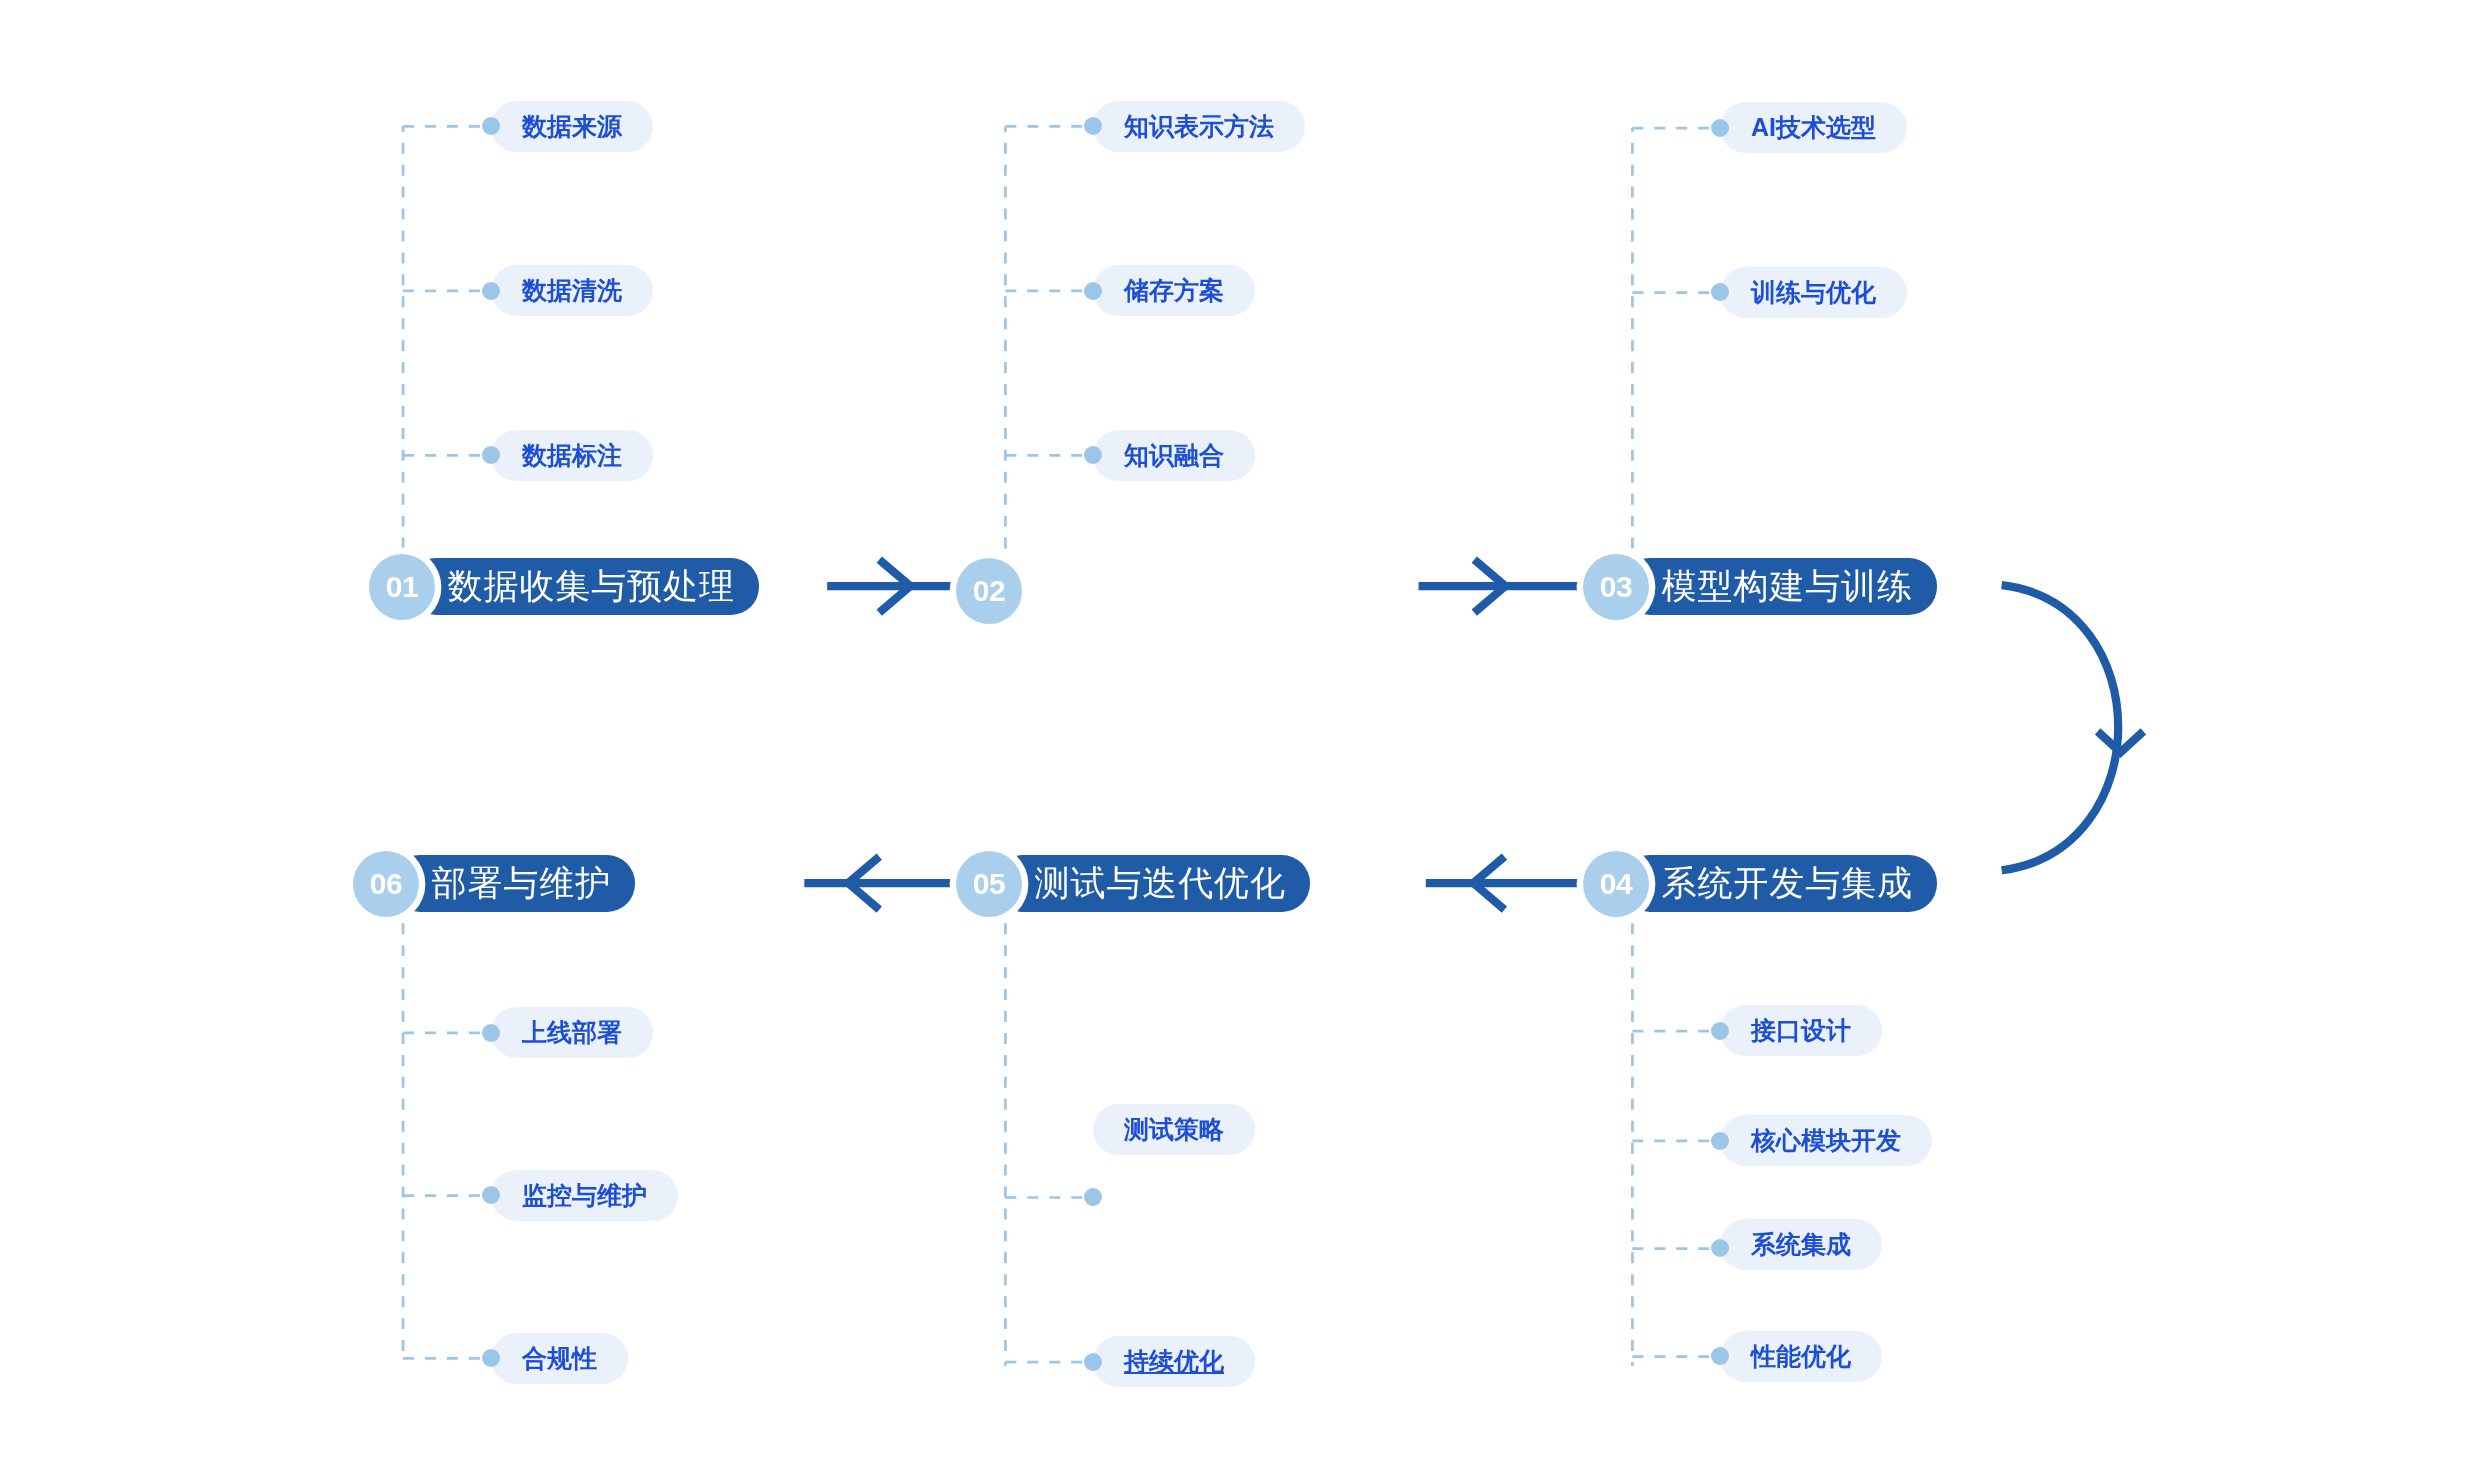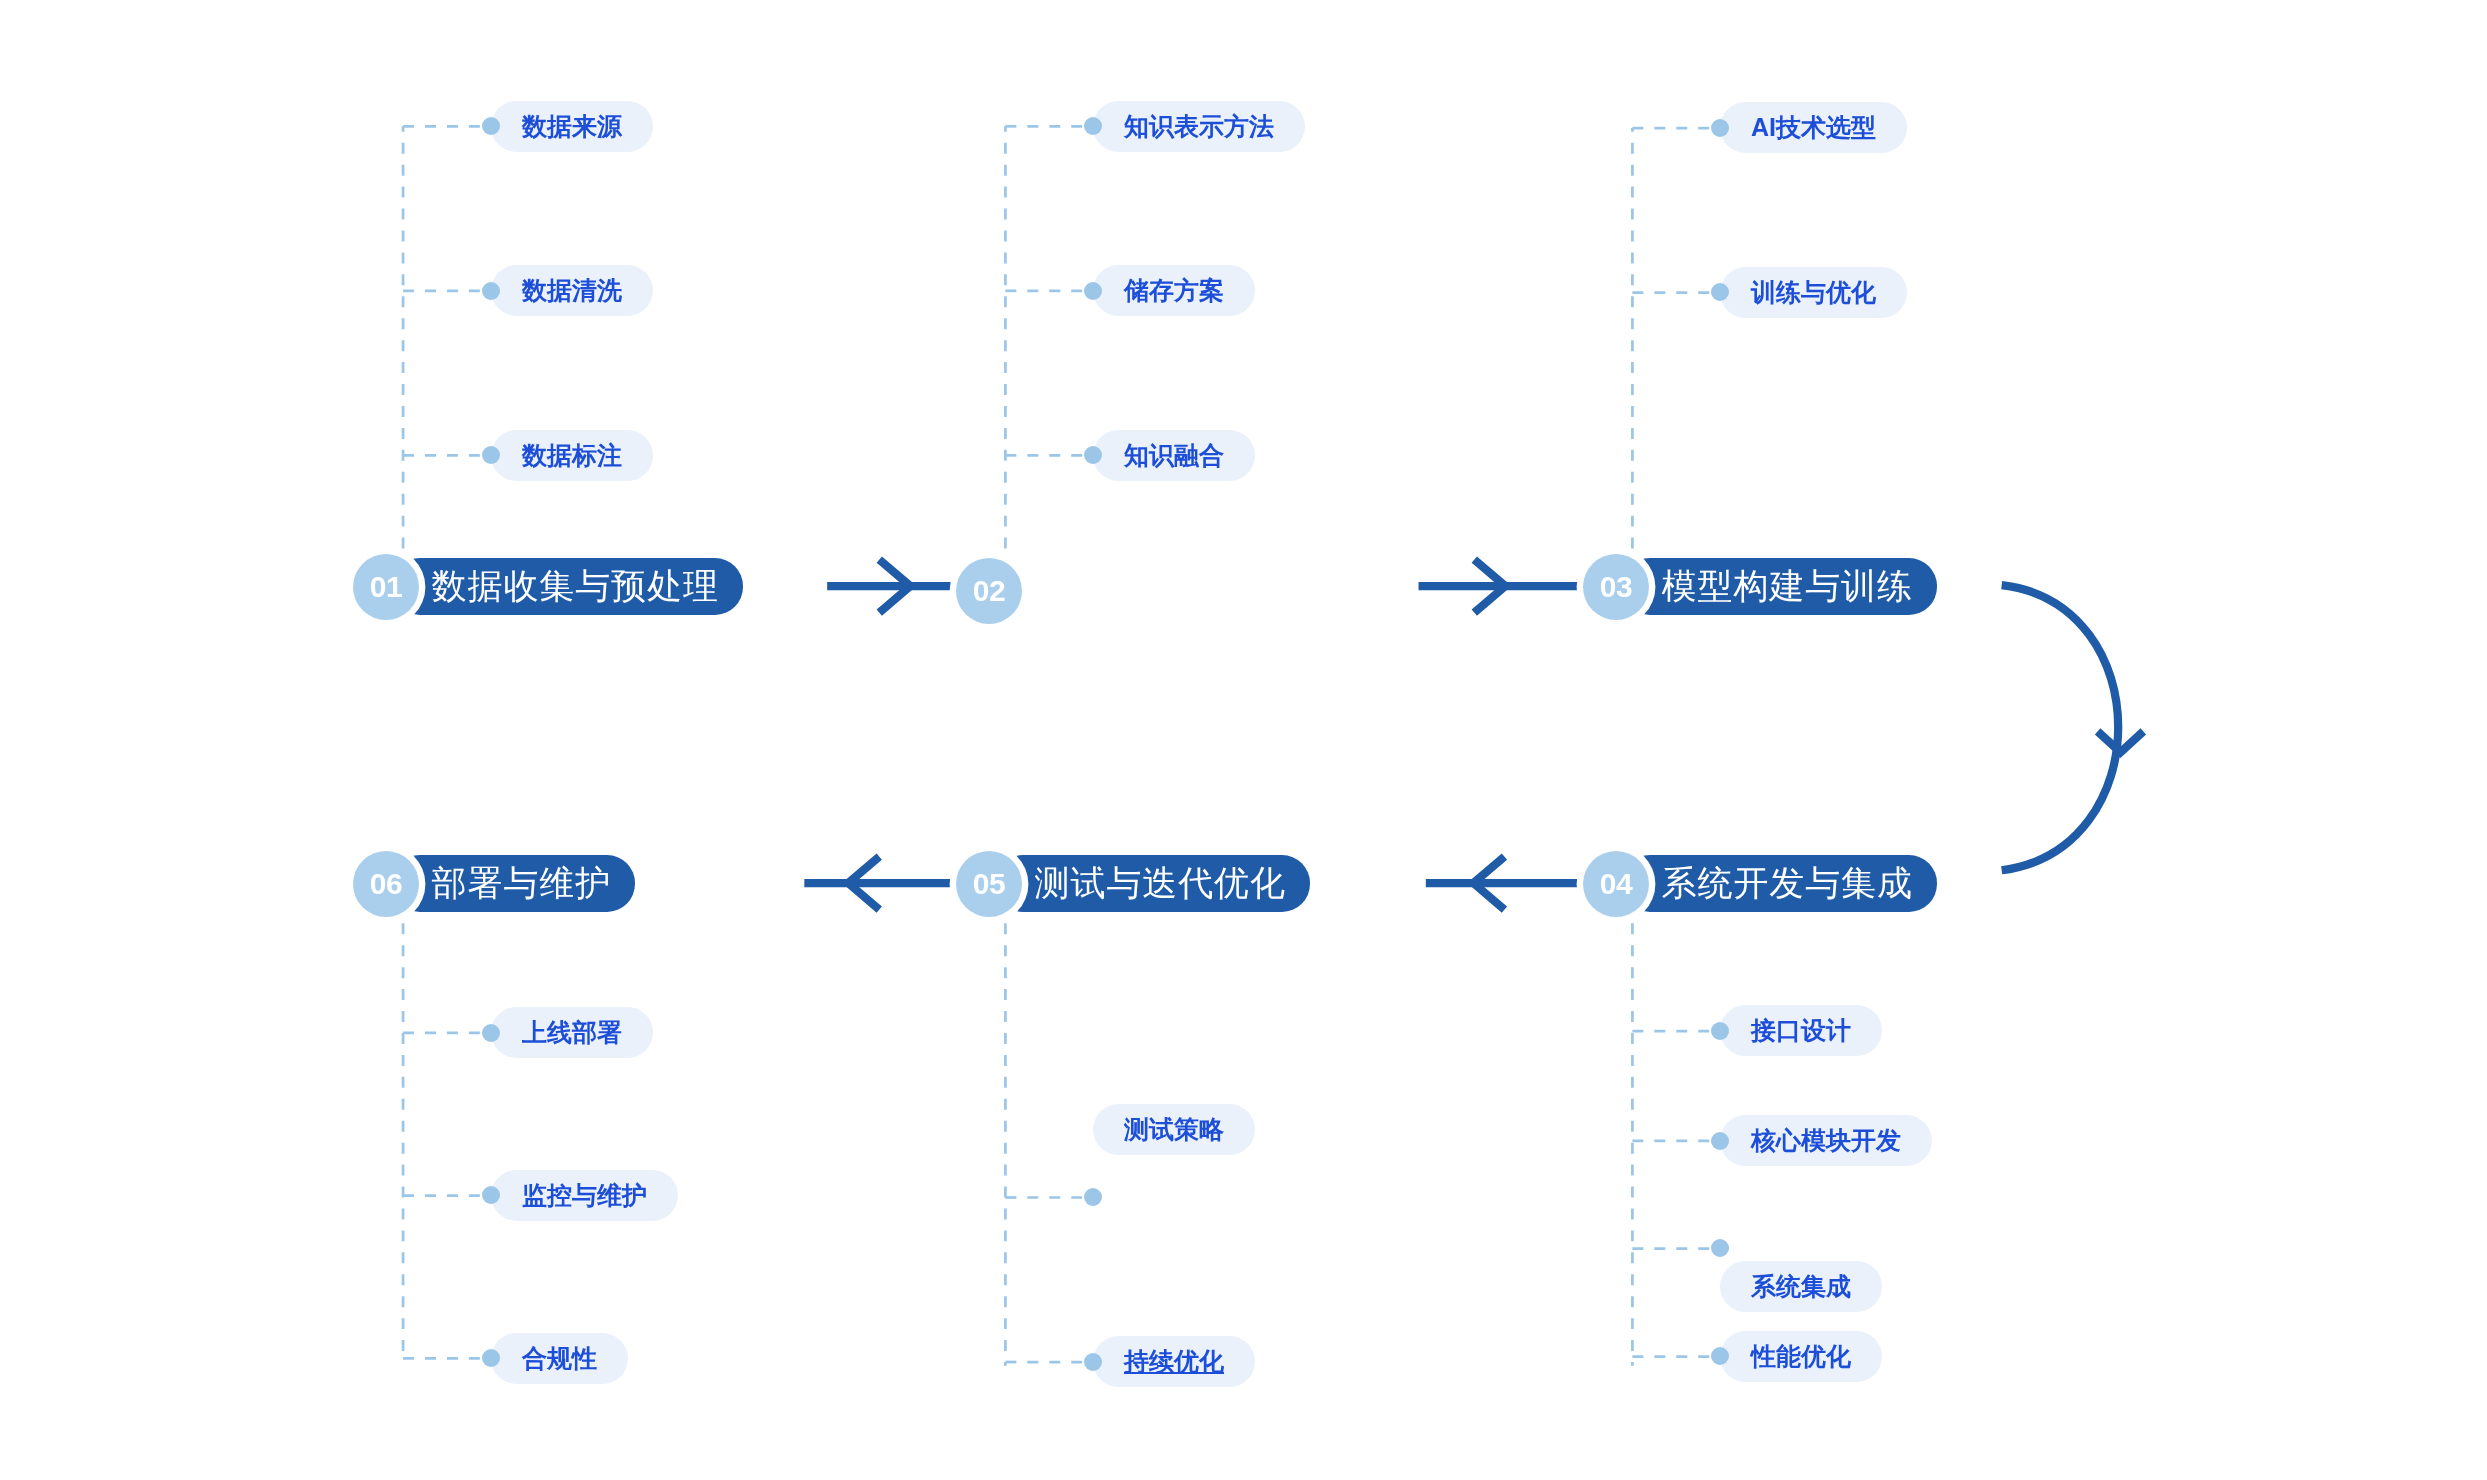--- a/index.html
+++ b/index.html
@@ -181,21 +181,21 @@
 
   <div class="node-dot" style="left:1084px; top:446px;"></div>
   <div class="pill" style="left:1093px; top:430px;">知识融合</div>
 
   <div class="node-dot" style="left:1711px; top:119px;"></div>
   <div class="pill" style="left:1720px; top:102px;">AI技术选型</div>
 
   <div class="node-dot" style="left:1711px; top:283px;"></div>
   <div class="pill" style="left:1720px; top:267px;">训练与优化</div>
 
-  <div class="stage" style="left:353px; top:558px;">
+  <div class="stage" style="left:369px; top:558px;">
     <div class="stage-badge">01</div>
     <div class="stage-bar">数据收集与预处理</div>
   </div>
 
   <div class="stage" style="left:956px; top:558px;flex-direction:column;">
     <div class="stage-badge">02</div>
   </div>
 
   <div class="stage" style="left:1583px; top:558px;">
     <div class="stage-badge">03</div>
@@ -232,19 +232,19 @@
   <div class="node-dot" style="left:1084px; top:1353px;"></div>
   <div class="pill" style="left:1093px; top:1336px;text-decoration:underline;">持续优化</div>
 
   <div class="node-dot" style="left:1711px; top:1022px;"></div>
   <div class="pill" style="left:1720px; top:1005px;">接口设计</div>
 
   <div class="node-dot" style="left:1711px; top:1132px;"></div>
   <div class="pill" style="left:1720px; top:1115px;">核心模块开发</div>
 
   <div class="node-dot" style="left:1711px; top:1239px;"></div>
-  <div class="pill" style="left:1720px; top:1219px;margin-top:42px;">系统集成</div>
+  <div class="pill" style="left:1720px; top:1219px;">系统集成</div>
 
   <div class="node-dot" style="left:1711px; top:1347px;"></div>
   <div class="pill" style="left:1720px; top:1331px;">性能优化</div>
 
 </div>
 
 
 </body></html>

